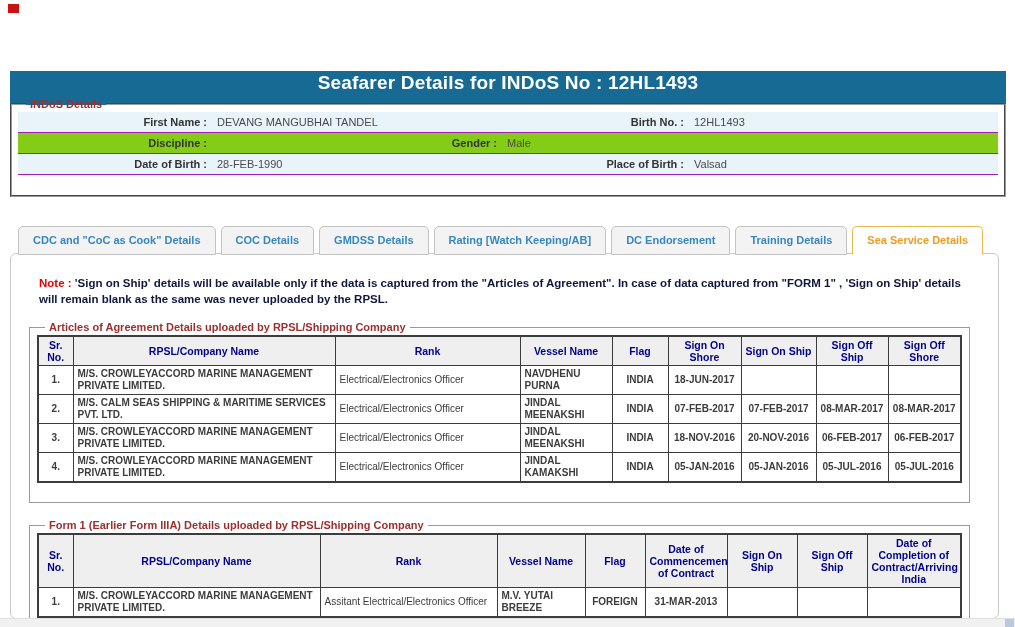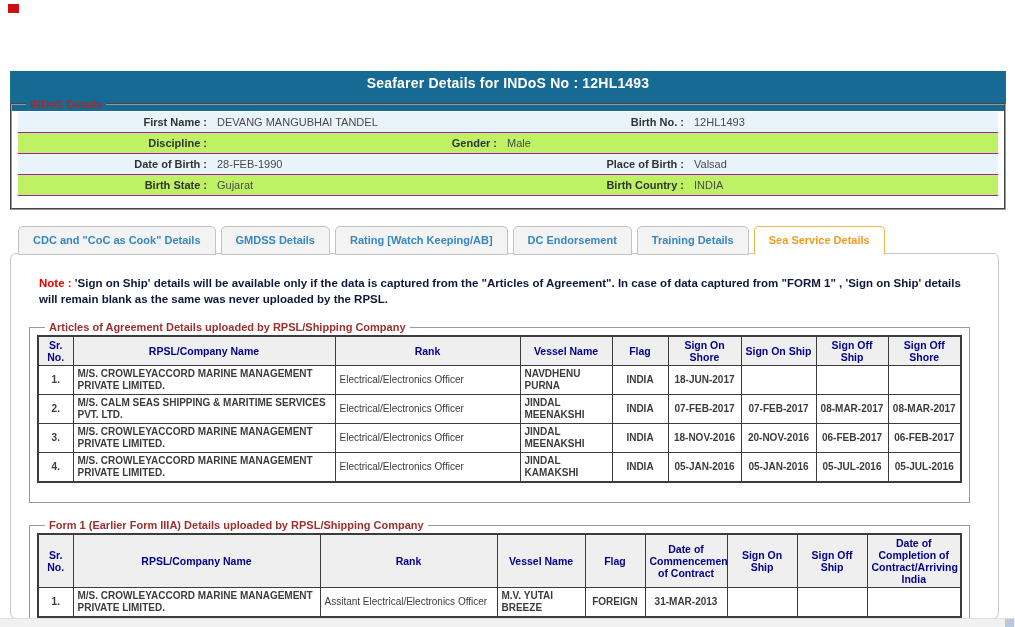--- a/index.html
+++ b/index.html
@@ -2,31 +2,31 @@
 <html><head>
 <meta charset="utf-8">
 <style>
   html,body{margin:0;padding:0;background:#fff;}
   body{font-family:"Liberation Sans","DejaVu Sans",sans-serif;}
   #page{position:relative;width:1015px;height:627px;overflow:hidden;background:#fff;}
 
   #broken-img{position:absolute;left:8px;top:4px;width:11px;height:9px;background:#c“”c1111;}
   #broken-img{background:#cc1111;}
 
-  #title-bar{position:absolute;left:10px;right:9px;top:71px;height:40px;background:#166a93;
-    color:#fff;font-weight:bold;font-size:14px;text-align:center;line-height:24px;letter-spacing:.2px;}
+  #title-bar{position:absolute;left:10px;right:9px;top:71px;height:34px;background:#166a93;
+    color:#fff;font-weight:bold;font-size:19px;text-align:center;line-height:24px;letter-spacing:.2px;}
 
   fieldset{border:1px solid #7a7a7a;margin:0;padding:0;}
   legend{color:#9e2f2f;font-weight:bold;font-size:11px;padding:0 4px;margin-left:8px;}
 
-  #indos-fs{position:absolute;left:10px;right:9px;top:98px;padding:2px 6px 12px 6px;border:2px groove #999;}
+  #indos-fs{position:absolute;left:10px;right:9px;top:98px;padding:2px 6px 20px 6px;border:2px groove #999;}
   .drow{display:grid;grid-template-columns:195px 290px 187px 1fr;align-items:center;
     min-height:20px;border-bottom:1px solid #a21caf;font-size:11px;}
   .drow.even{background:#e9f3fa;}
-  .drow.odd{background:#bef264;}
+  .drow.odd{background:#84cc16;}
   .dlabel{text-align:right;font-weight:bold;color:#333;padding-right:6px;white-space:nowrap;}
   .dvalue{text-align:left;color:#4a4a4a;padding-left:4px;white-space:nowrap;}
 
   #tab-bar{position:absolute;left:18px;top:226px;display:flex;gap:5px;z-index:2;}
   .tab{background:#f3f3f3;border:1px solid #c3c3c3;border-radius:5px 5px 0 0;color:#3787c0;
     font-weight:bold;font-size:11px;padding:7px 14px 8px 14px;cursor:pointer;white-space:nowrap;}
   .tab.active{background:#fff;border-color:#e9b950;color:#ef9b1d;border-bottom-color:#fff;position:relative;top:0;}
 
   #tab-panel{position:absolute;left:10px;right:16px;top:253px;height:364px;border:1px solid #c9c9c9;
     border-radius:6px;background:#fff;overflow:hidden;}
@@ -69,31 +69,26 @@
           <span class="dlabel">Discipline :</span>
           <span class="dlabel">Gender :</span>
           <span class="dvalue">Male</span>
         </div>
         <div class="drow even">
           <span class="dlabel">Date of Birth :</span>
           <span class="dvalue">28-FEB-1990</span>
           <span class="dlabel">Place of Birth :</span>
           <span class="dvalue">Valsad</span>
         </div>
-        <div class="drow odd">
-          <span class="dlabel">Birth State :</span>
-          <span class="dvalue">Gujarat</span>
-          <span class="dlabel">Birth Country :</span>
-          <span class="dvalue">INDIA</span>
-        </div>
       </div>
   </fieldset>
 
   <div id="tab-bar">
       <div class="tab">CDC and "CoC as Cook" Details</div>
+      <div class="tab">COC Details</div>
       <div class="tab">GMDSS Details</div>
       <div class="tab">Rating [Watch Keeping/AB]</div>
       <div class="tab">DC Endorsement</div>
       <div class="tab">Training Details</div>
       <div class="tab active">Sea Service Details</div>
     </div>
 
   <div id="tab-panel">
     <div id="note">
       <span class="note-prefix">Note : </span>

